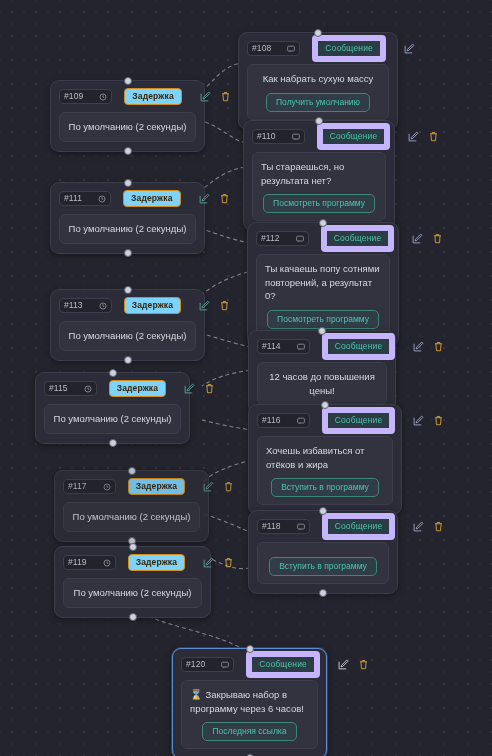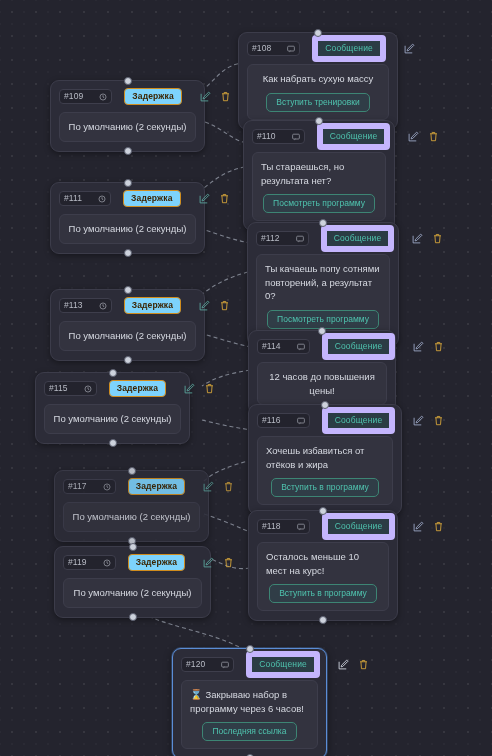--- a/index.html
+++ b/index.html
@@ -191,21 +191,21 @@
         <span class="icon-btn">
           <svg viewBox="0 0 12 12" width="11" height="11">
               <path d="M9.5 1.2 L10.8 2.5 L5.2 8.1 L3.4 8.6 L3.9 6.8 Z" fill="none" stroke="#9aa6c4" stroke-width="1"></path>
               <path d="M1.2 3 L1.2 10.8 L9 10.8" fill="none" stroke="#9aa6c4" stroke-width="1"></path>
             </svg>
         </span>
       </span>
     </div>
     <div class="node-body">
       <div class="body-text">Как набрать сухую массу</div>
-      <span class="cta">Вступить тренировки</span>
+      <span class="cta">Получить умолчанию</span>
     </div>
     <span class="port bottom"></span>
   </div>
 
   <div class="node" style="left:50px; top:80px; width:155px;">
     <span class="port top"></span>
     <div class="node-head">
       <span class="id-chip">
         <span>#109</span>
         <span class="mini-ico">
@@ -544,21 +544,20 @@
             </svg>
         </span>
         <span class="icon-btn">
           <svg viewBox="0 0 12 12" width="11" height="11">
               <path d="M2.2 3 L9.8 3 M4.6 3 L4.6 1.6 L7.4 1.6 L7.4 3 M3.2 3 L3.8 10.6 L8.2 10.6 L8.8 3" fill="none" stroke="#d1a23a" stroke-width="1"></path>
             </svg>
         </span>
       </span>
     </div>
     <div class="node-body">
-      <div class="body-text left">Осталось меньше 10 мест на курс!</div>
       <span class="cta">Вступить в программу</span>
     </div>
     <span class="port bottom"></span>
   </div>
 
   <div class="node" style="left:54px; top:546px; width:157px;">
     <span class="port top"></span>
     <div class="node-head">
       <span class="id-chip">
         <span>#119</span>

